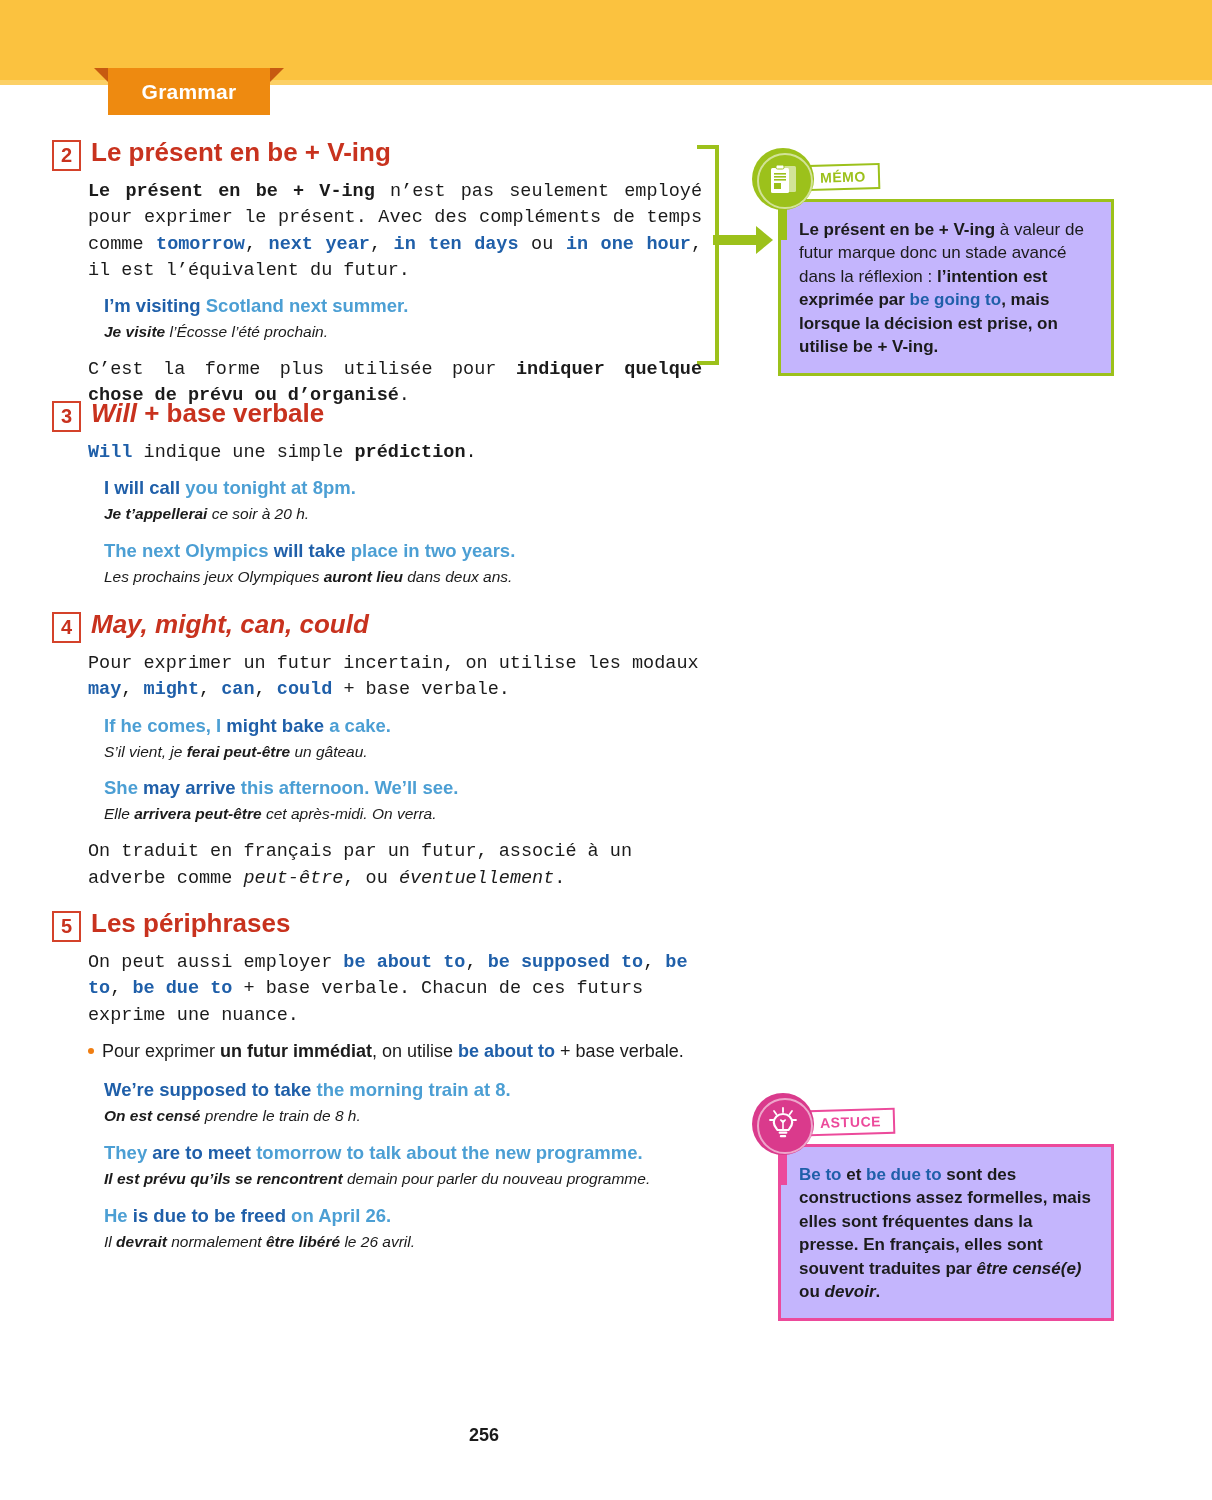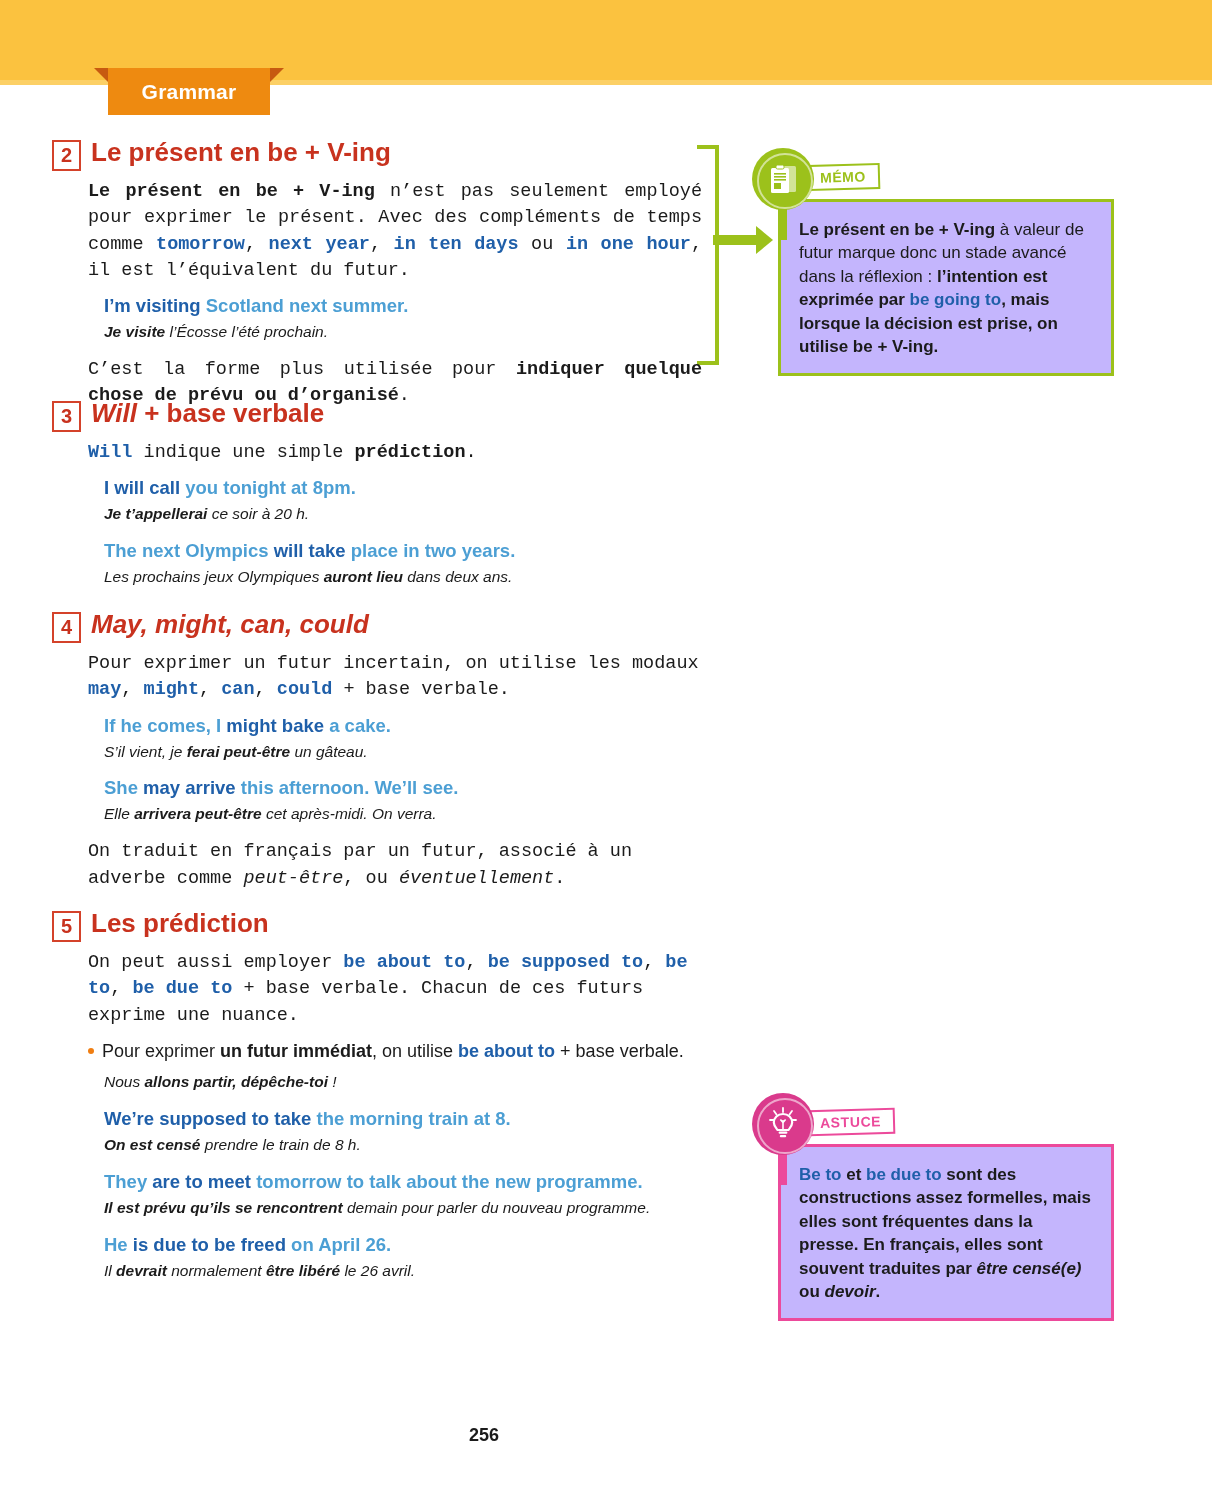--- a/index.html
+++ b/index.html
@@ -223,28 +223,27 @@
     <div class="ex-en"><span>She </span><span class="hl">may arrive</span><span> this afternoon. We’ll see.</span></div>
     <div class="ex-fr"><span>Elle </span><span class="bb">arrivera peut-être</span><span> cet après-midi. On verra.</span></div>
   </div>
 
   <p class="body-p nj"><span>On traduit en français par un futur, associé à un adverbe comme </span><span class="i">peut-être</span><span>, ou </span><span class="i">éventuellement</span><span>.</span></p>
 </div>
 
 <div class="section" id="section-5" style="top:907px;">
   <div class="sec-head">
     <div class="sec-num">5</div>
-    <div class="sec-title"><span>Les prédiction</span></div>
+    <div class="sec-title"><span>Les périphrases</span></div>
   </div>
   <p class="body-p nj"><span>On peut aussi employer </span><span class="kw">be about to</span><span>, </span><span class="kw">be supposed to</span><span>, </span><span class="kw">be to</span><span>, </span><span class="kw">be due to</span><span> + base verbale. Chacun de ces futurs exprime une nuance.</span></p>
 
   <p class="bullet-p"><span class="dot"></span><span>Pour exprimer </span><span class="b">un futur immédiat</span><span>, on utilise </span><span class="kw">be about to</span><span> + base verbale.</span></p>
 
   <div class="ex">
-    <div class="ex-fr"><span>Nous </span><span class="bb">allons partir, dépêche-toi</span><span> !</span></div>
   </div>
 
 
   <div class="ex">
     <div class="ex-en"><span class="hl">We’re supposed to take</span><span> the morning train at 8.</span></div>
     <div class="ex-fr"><span class="bb">On est censé</span><span> prendre le train de 8 h.</span></div>
   </div>
 
   <div class="ex">
     <div class="ex-en"><span>They </span><span class="hl">are to meet</span><span> tomorrow to talk about the new programme.</span></div>

